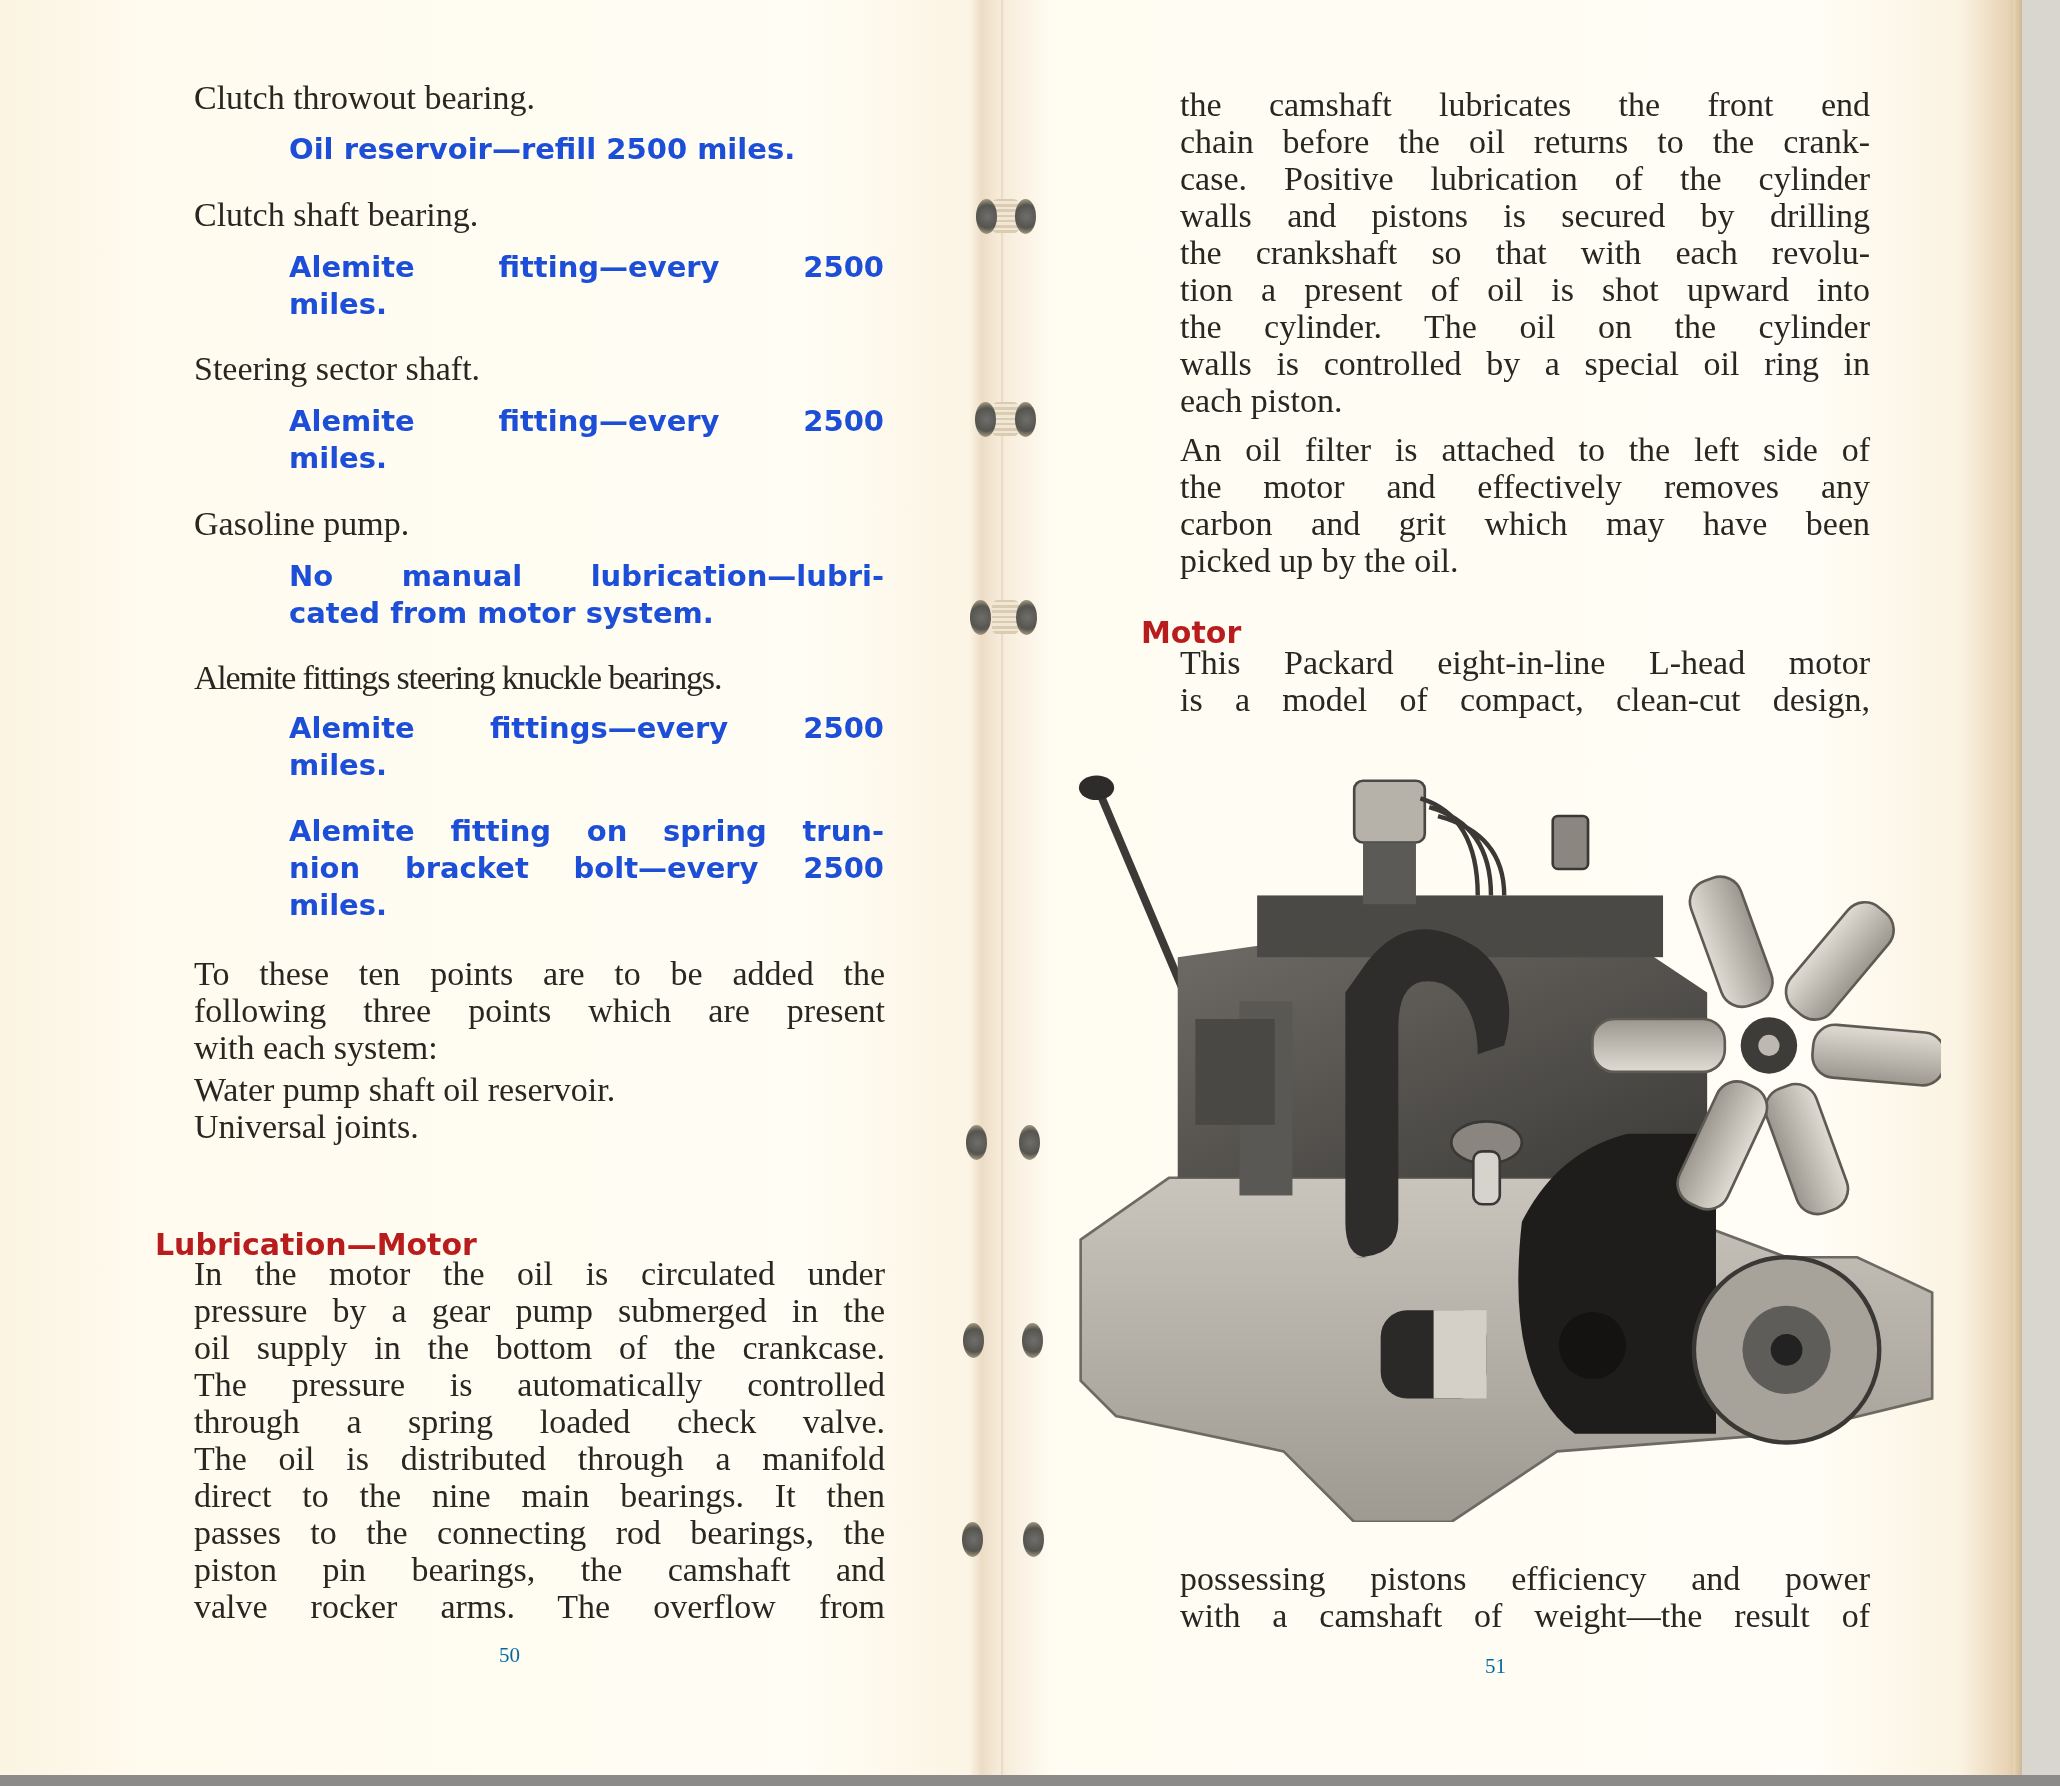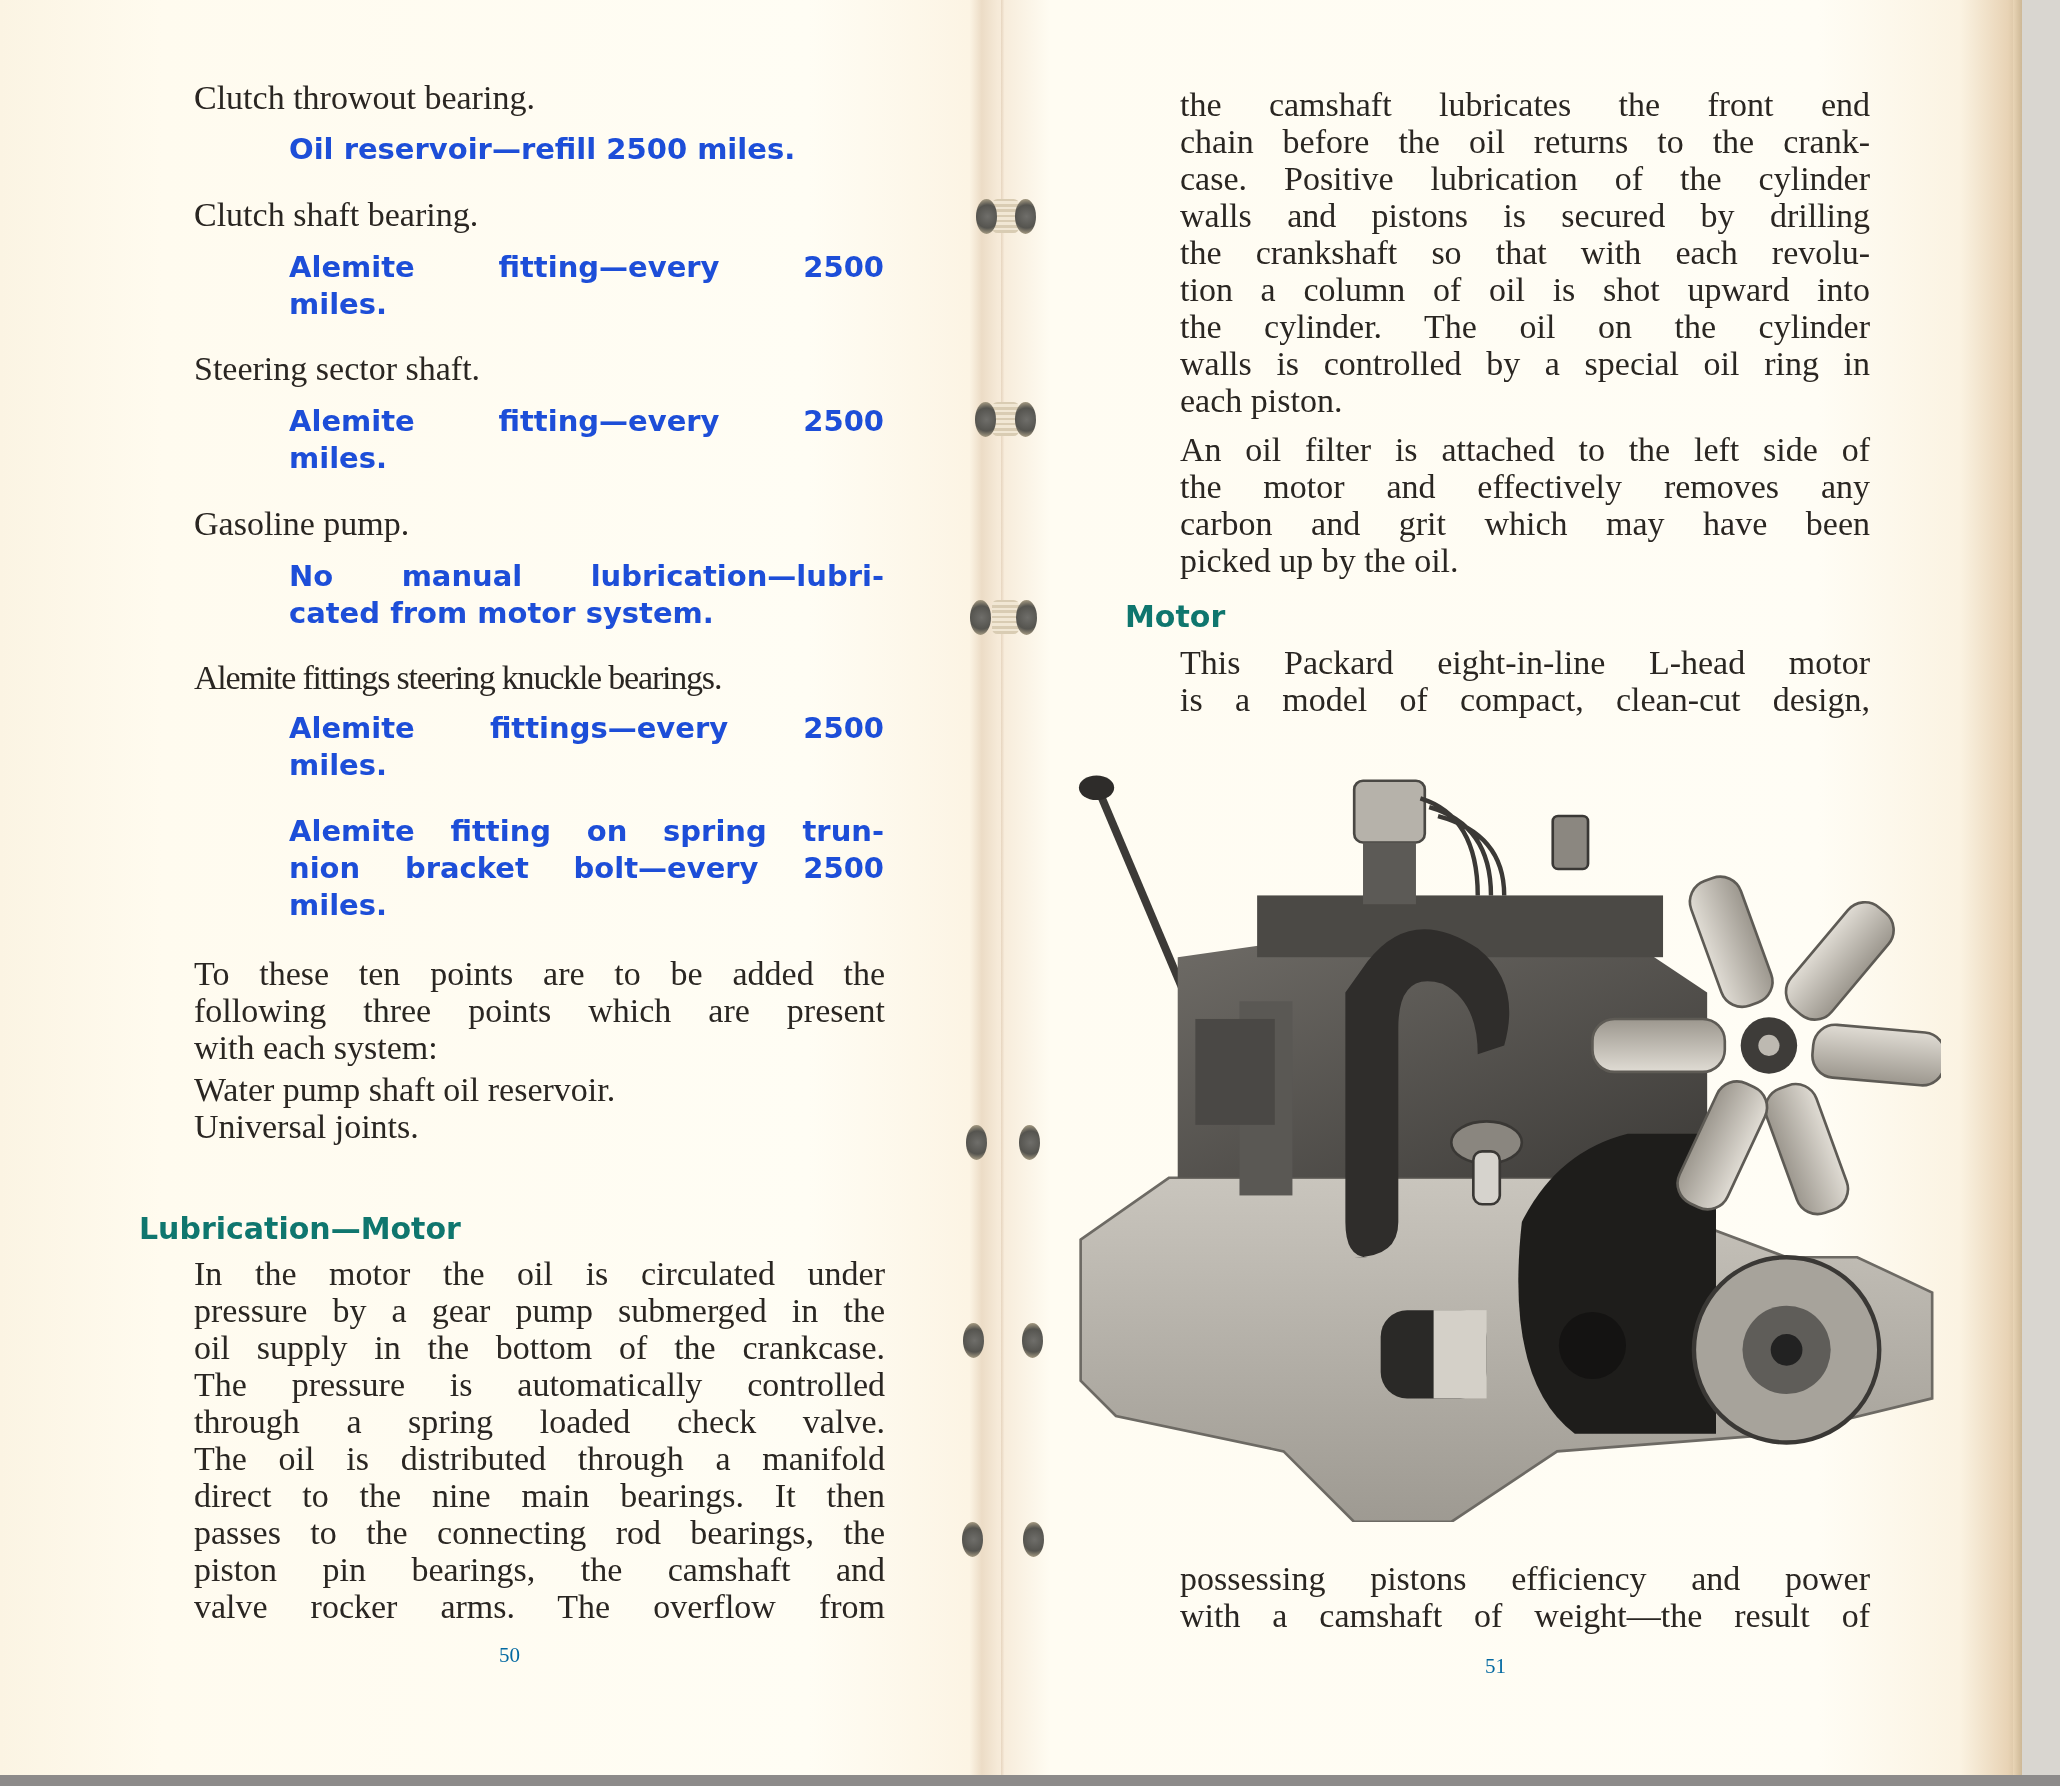--- a/index.html
+++ b/index.html
@@ -21,21 +21,21 @@
     background:radial-gradient(circle at 55% 50%,#6f6e6a 0%,#55544f 55%,#a89d84 85%,rgba(200,190,170,0) 100%); }
   .stitch { position:absolute; width:26.5px; height:34px; background:repeating-linear-gradient(0deg,#d9ccb3 0 2.6px,#f1e7d4 2.6px 5.3px); border-radius:5.3px; }
 
   .page { position:absolute; top:0; }
   .left-page { left:0; width:997px; }
 
   .para { position:absolute; font-size:34px; line-height:37px; text-align:justify; text-align-last:auto; margin:0; }
   .item { position:absolute; font-size:34px; line-height:37px; margin:0; white-space:nowrap; }
   .bold { position:absolute; font-family:"DejaVu Sans","Liberation Sans",sans-serif; font-weight:bold; font-size:29px; line-height:37px; text-align:justify; margin:0; color:#1d4ed8; }
   .bold.single { white-space:nowrap; }
-  .heading { position:absolute; font-family:"DejaVu Sans","Liberation Sans",sans-serif; font-weight:bold; font-size:30px; line-height:37px; margin:0; color:#0f766e; white-space:nowrap; }
+  .heading { position:absolute; font-family:"DejaVu Sans","Liberation Sans",sans-serif; font-weight:bold; font-size:30px; line-height:37px; margin:16px; color:#b91c1c; white-space:nowrap; }
   .pagenum { position:absolute; font-size:21px; line-height:23px; color:#0369a1; }
 
   .line { display:block; text-align:justify; text-align-last:justify; }
   .line.last { text-align-last:left; }
 
   .figure { position:absolute; left:1063px; top:763px; width:878px; height:759px; }
 </style>
 </head>
 <body>
 
@@ -127,21 +127,21 @@
   <span class="pagenum" style="left:499px;top:1644px;">50</span>
 </div>
 
 <div>
   <div class="para" style="left:1180px;top:86px;width:690px;">
     <span class="line">the camshaft lubricates the front end</span>
     <span class="line">chain before the oil returns to the crank-</span>
     <span class="line">case.  Positive lubrication of the cylinder</span>
     <span class="line">walls and pistons is secured by drilling</span>
     <span class="line">the crankshaft so that with each revolu-</span>
-    <span class="line">tion a column of oil is shot upward into</span>
+    <span class="line">tion a present of oil is shot upward into</span>
     <span class="line">the cylinder.  The oil on the cylinder</span>
     <span class="line">walls is controlled by a special oil ring in</span>
     <span class="line last">each piston.</span>
   </div>
 
   <div class="para" style="left:1180px;top:431px;width:690px;">
     <span class="line">An oil filter is attached to the left side of</span>
     <span class="line">the motor and effectively removes any</span>
     <span class="line">carbon and grit which may have been</span>
     <span class="line last">picked up by the oil.</span>

